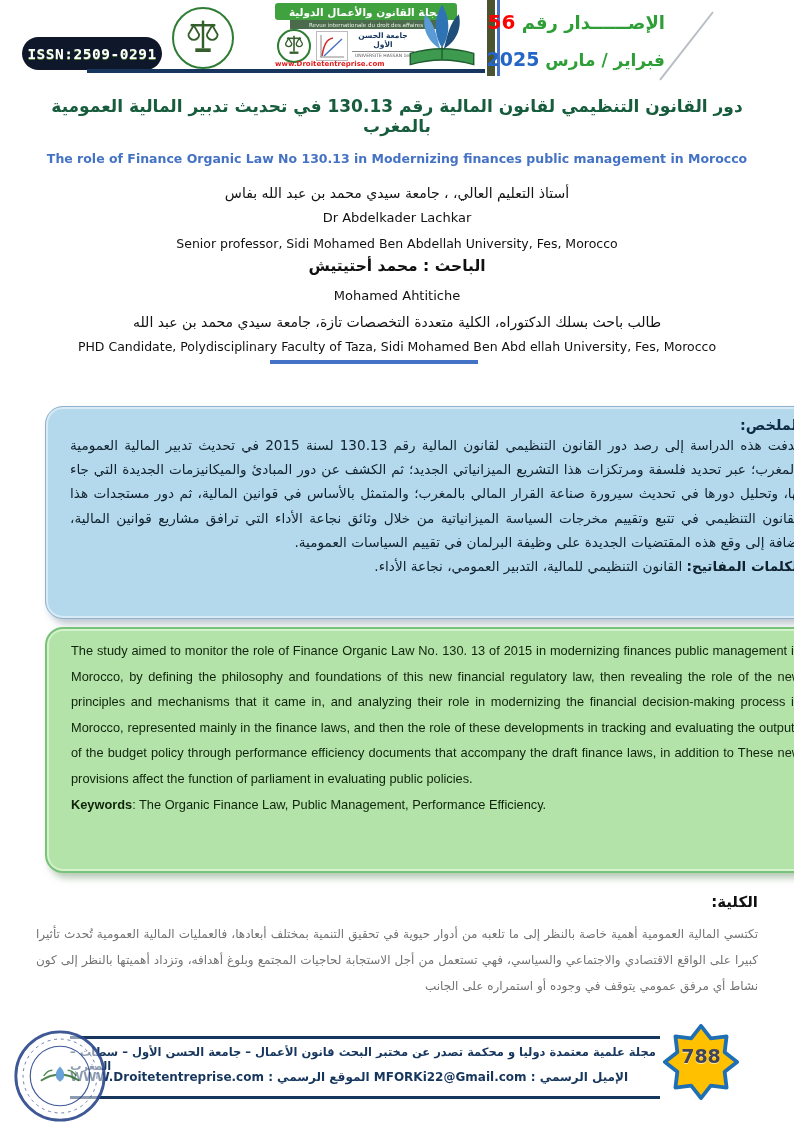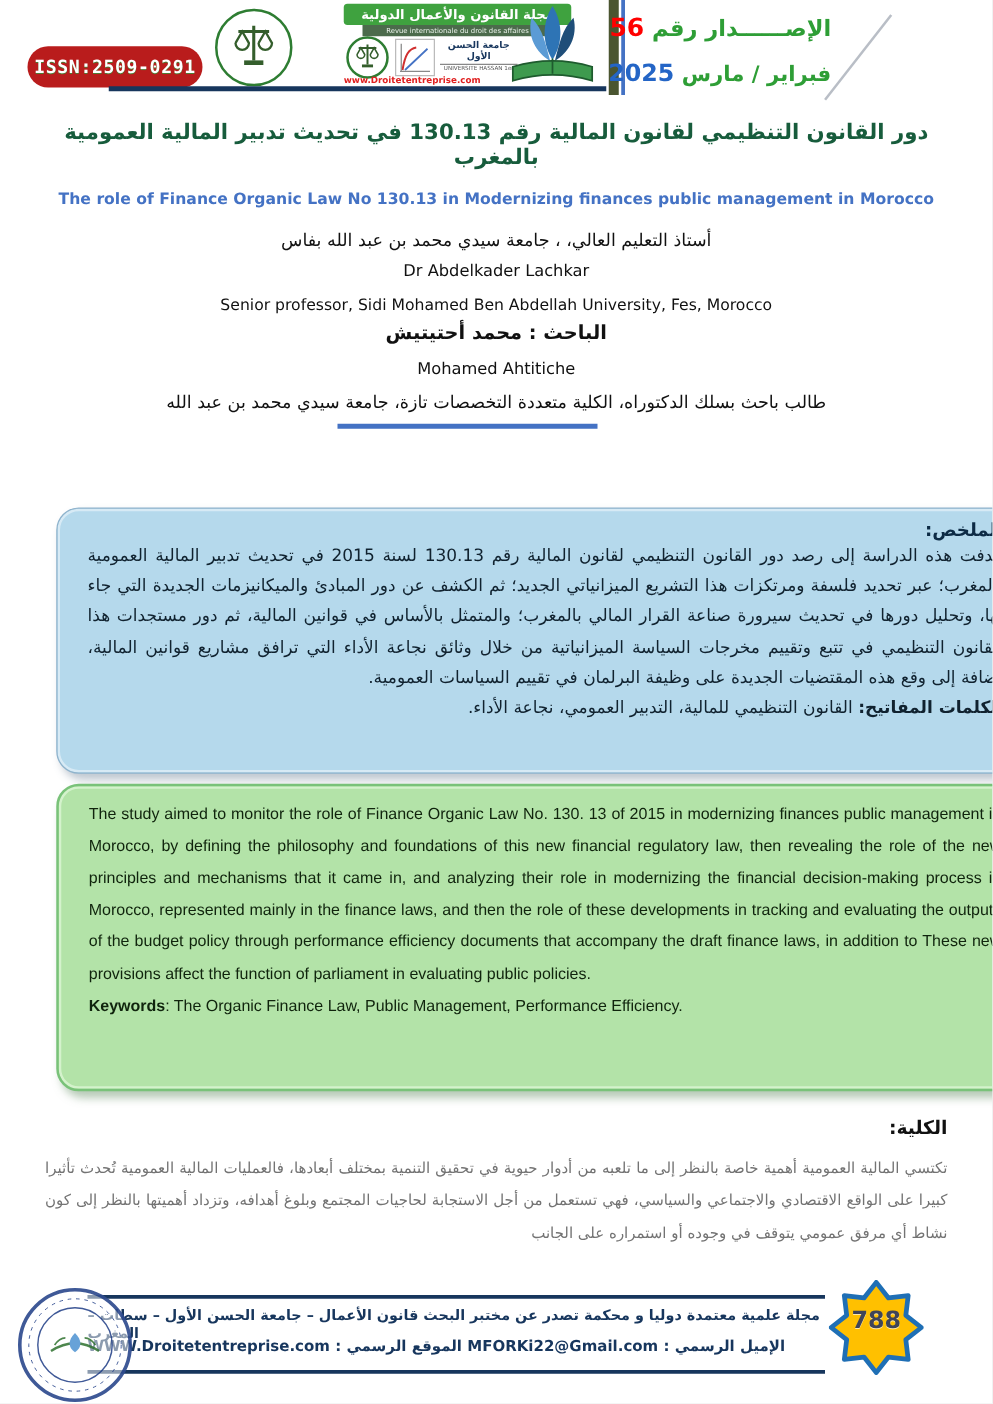--- a/index.html
+++ b/index.html
@@ -2,21 +2,21 @@
 <html lang="ar"><head>
 <meta charset="utf-8">
 <style>
   * { margin:0; padding:0; box-sizing:border-box; }
   html,body { background:#e8e8e8; }
   body { font-family:"DejaVu Sans", sans-serif; }
   .page { position:relative; width:794px; height:1123px; background:#ffffff; margin:0 auto; overflow:hidden; }
 
   
   .hdr { position:absolute; top:0; left:0; width:794px; height:90px; }
-  .issn-pill { position:absolute; left:22px; top:37px; width:140px; height:33px; background:#b91c1c;
+  .issn-pill { position:absolute; left:22px; top:37px; width:140px; height:33px; background:#0f172a;
     border-radius:17px; color:#fff; font-weight:bold; font-size:14.5px; letter-spacing:.5px;
     display:flex; align-items:center; justify-content:center; text-shadow:0 1px 0 #4c7c33;
     font-family:"DejaVu Sans Mono", monospace; }
   .logo-circle { position:absolute; border-radius:50%; background:#fff; border:2.5px solid #2e7d32;
     display:flex; align-items:center; justify-content:center; }
   .logo-big { left:172px; top:7px; width:62px; height:62px; }
   .logo-small { left:277px; top:29px; width:34px; height:34px; border-width:2px; }
   .banner-ar { position:absolute; left:275px; top:3px; width:182px; height:17px; background:#3fa23f;
     border-radius:3px; color:#fff; font-weight:bold; font-size:10.5px; display:flex; align-items:center;
     justify-content:center; direction:rtl; }
@@ -160,20 +160,21 @@
     <div class="t-ar">دور القانون التنظيمي لقانون المالية رقم 130.13 في تحديث تدبير المالية العمومية بالمغرب</div>
     <div class="t-en">The role of Finance Organic Law No 130.13 in Modernizing finances public management in Morocco</div>
 
     <div class="a-aff-ar">أستاذ التعليم العالي، ، جامعة سيدي محمد بن عبد الله بفاس</div>
     <div class="a-en">Dr Abdelkader Lachkar</div>
     <div class="a-aff-en mb-lg">Senior professor, Sidi Mohamed Ben Abdellah University, Fes, Morocco</div>
 
     <div class="a-name-ar">الباحث : محمد أحتيتيش</div>
     <div class="a-en">Mohamed Ahtitiche</div>
     <div class="a-aff-ar">طالب باحث بسلك الدكتوراه، الكلية متعددة التخصصات تازة، جامعة سيدي محمد بن عبد الله</div>
+    <div class="a-aff-en">PHD Candidate, Polydisciplinary Faculty of Taza, Sidi Mohamed Ben Abd ellah University, Fes, Morocco</div>
     <div class="blue-underline"></div>
   </div>
 
   <div class="box box-ar">
     <div class="bx-head">الملخص:</div>
     <div class="bx-body"><span>هدفت هذه الدراسة إلى رصد دور القانون التنظيمي لقانون المالية رقم 130.13 لسنة 2015 في تحديث تدبير المالية العمومية بالمغرب؛ عبر تحديد فلسفة ومرتكزات هذا التشريع الميزانياتي الجديد؛ ثم الكشف عن دور المبادئ والميكانيزمات الجديدة التي جاء بها، وتحليل دورها في تحديث سيرورة صناعة القرار المالي بالمغرب؛ والمتمثل بالأساس في قوانين المالية، ثم دور مستجدات هذا القانون التنظيمي في تتبع وتقييم مخرجات السياسة الميزانياتية من خلال وثائق نجاعة الأداء التي ترافق مشاريع قوانين المالية، إضافة إلى وقع هذه المقتضيات الجديدة على وظيفة البرلمان في تقييم السياسات العمومية.</span><br>
       <span class="kw"><b>الكلمات المفاتيح:</b><span> القانون التنظيمي للمالية، التدبير العمومي، نجاعة الأداء.</span></span>
     </div>
   </div>
 

